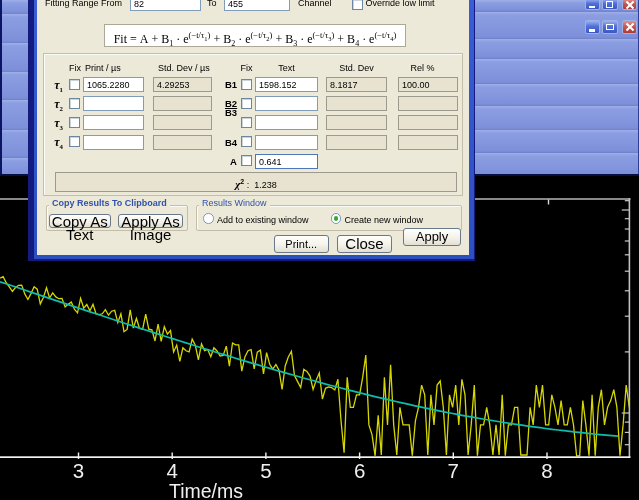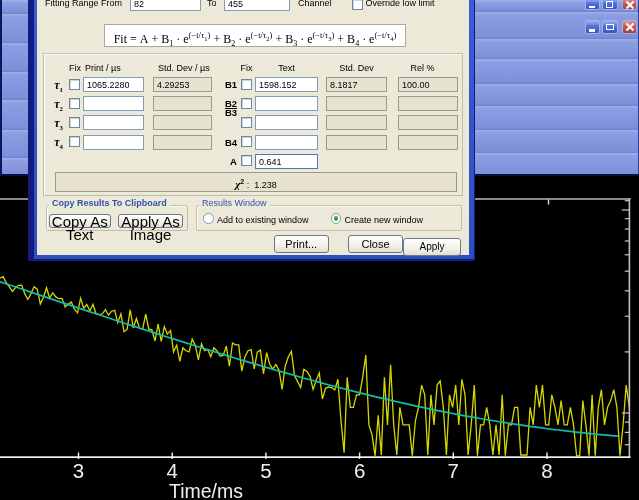--- a/index.html
+++ b/index.html
@@ -185,14 +185,14 @@
 <div class="grp" style="left:196px;top:204.5px;width:266px;height:26px;"></div>
 <div class="glbl" style="left:199px;top:197.5px;">Results Window</div>
 <div class="radio" style="left:203px;top:213px;"></div>
 <div class="lbl" style="left:217px;top:214.5px;">Add to existing window</div>
 <div class="radio" style="left:330.5px;top:213px;">
     <div class="abs" style="left:2.4px;top:2.4px;width:4.4px;height:4.4px;border-radius:50%;background:#36a933;"></div>
   </div>
 <div class="lbl" style="left:344.5px;top:214.5px;">Create new window</div>
 
 <div class="btn" style="left:273.5px;top:235px;width:55.5px;height:17.5px;line-height:16px;font-size:11px;">Print...</div>
-<div class="btn" style="left:348px;top:235px;width:55px;height:17.5px;line-height:16px;font-size:11px;">Close</div>
-<div class="btn" style="left:403px;top:238px;width:58px;height:17.5px;line-height:16px;font-size:10px;">Apply</div>
+<div class="btn" style="left:337px;top:235px;width:55px;height:17.5px;line-height:16px;font-size:15px;">Close</div>
+<div class="btn" style="left:403px;top:228px;width:58px;height:17.5px;line-height:16px;font-size:13px;">Apply</div>
 
 </body></html>

